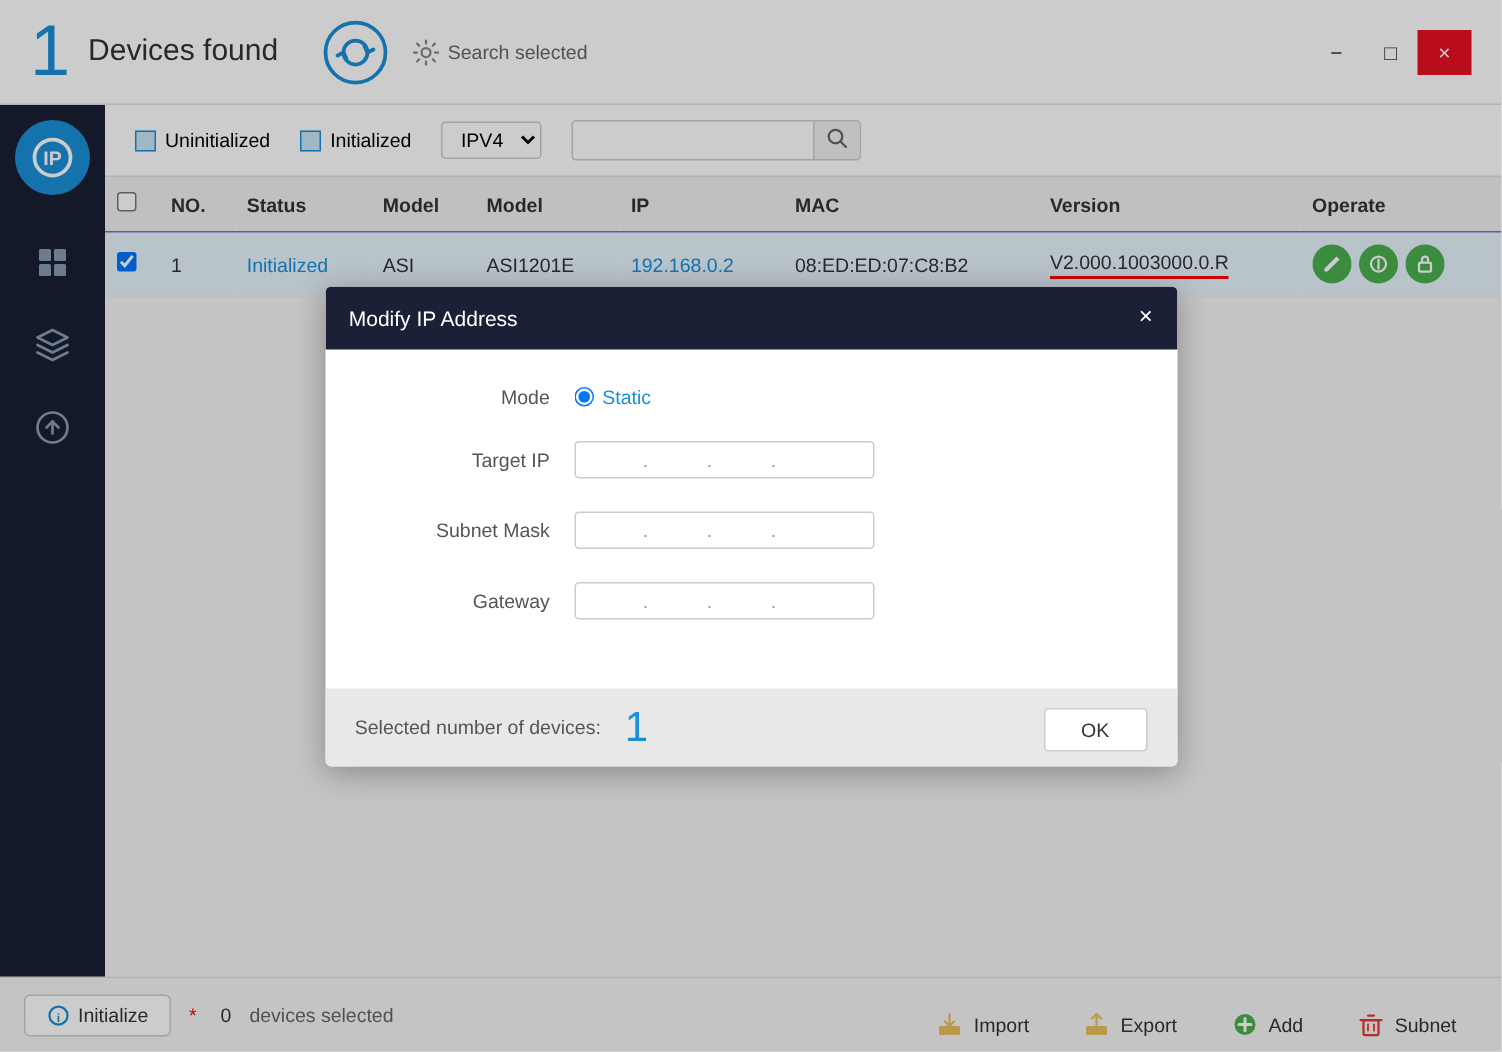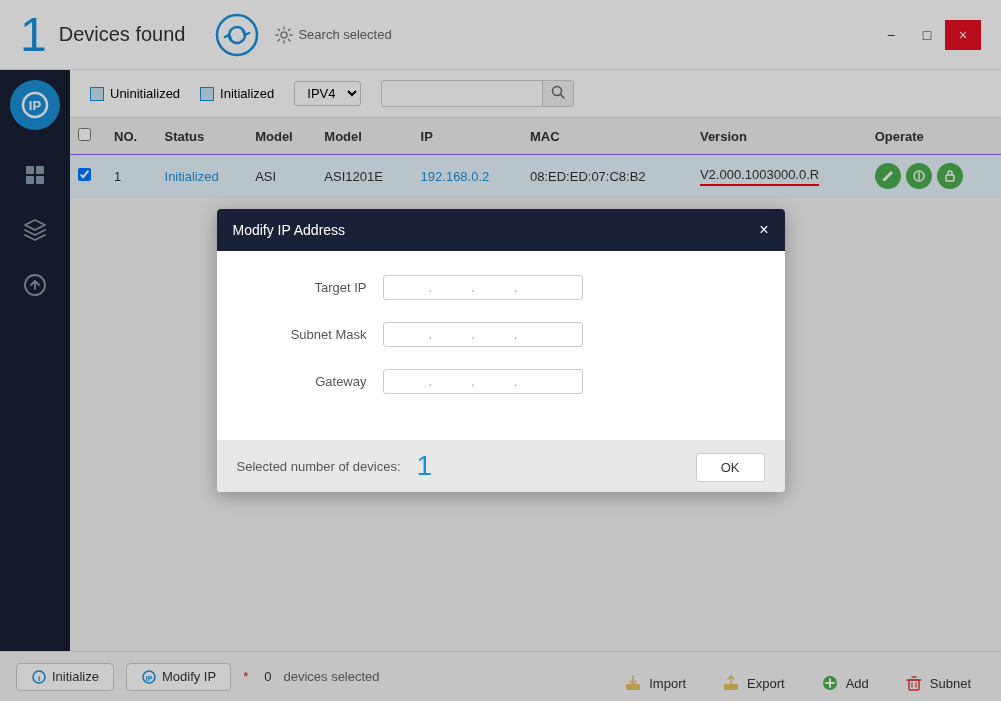--- a/index.html
+++ b/index.html
@@ -264,27 +264,20 @@
 </div>
 
 <div id="bottom-bar">
   <button class="bottom-btn">
     <svg width="16" height="16" viewBox="0 0 16 16" fill="none">
       <circle cx="8" cy="8" r="6" stroke="#1a90d9" stroke-width="1.5"></circle>
       <text x="8" y="12" text-anchor="middle" fill="#1a90d9" font-size="8" font-weight="bold">i</text>
     </svg>
     <span>Initialize</span>
   </button>
-  <button class="bottom-btn">
-    <svg width="16" height="16" viewBox="0 0 16 16" fill="none">
-      <circle cx="8" cy="8" r="6" stroke="#1a90d9" stroke-width="1.5"></circle>
-      <text x="8" y="12" text-anchor="middle" fill="#1a90d9" font-size="7" font-weight="bold">IP</text>
-    </svg>
-    <span>Modify IP</span>
-  </button>
   <span class="asterisk">*</span>
   <span class="count-num">0</span>
   <span class="devices-selected">devices selected</span>
   <div id="bottom-right">
     <button class="action-btn">
       <svg width="18" height="18" viewBox="0 0 18 18" fill="none">
         <rect x="2" y="10" width="14" height="6" rx="1" fill="#e8c060"></rect>
         <polyline points="6,7 9,10 12,7" stroke="#e8c060" stroke-width="1.5" stroke-linecap="round" stroke-linejoin="round"></polyline>
         <line x1="9" y1="2" x2="9" y2="10" stroke="#e8c060" stroke-width="1.5" stroke-linecap="round"></line>
       </svg>
@@ -320,20 +313,29 @@
 </div>
 
 <div id="modal-overlay">
   <div id="modal">
     <div id="modal-header">
       <span>Modify IP Address</span>
       <button id="modal-close">×</button>
     </div>
     <div id="modal-body">
 
+      <div class="form-row">
+        <span class="form-label">Mode</span>
+        <div class="form-control">
+          <label class="radio-label">
+            <input type="radio" name="mode" checked="" style="">
+            <span style="color:#1a90d9;">Static</span>
+          </label>
+        </div>
+      </div>
 
       <div class="form-row">
         <span class="form-label">Target IP</span>
         <div class="ip-input-group">
           <input type="text" maxlength="3" style="">
           <span class="ip-dot">.</span>
           <input type="text" maxlength="3" style="">
           <span class="ip-dot">.</span>
           <input type="text" maxlength="3" style="">
           <span class="ip-dot">.</span>

